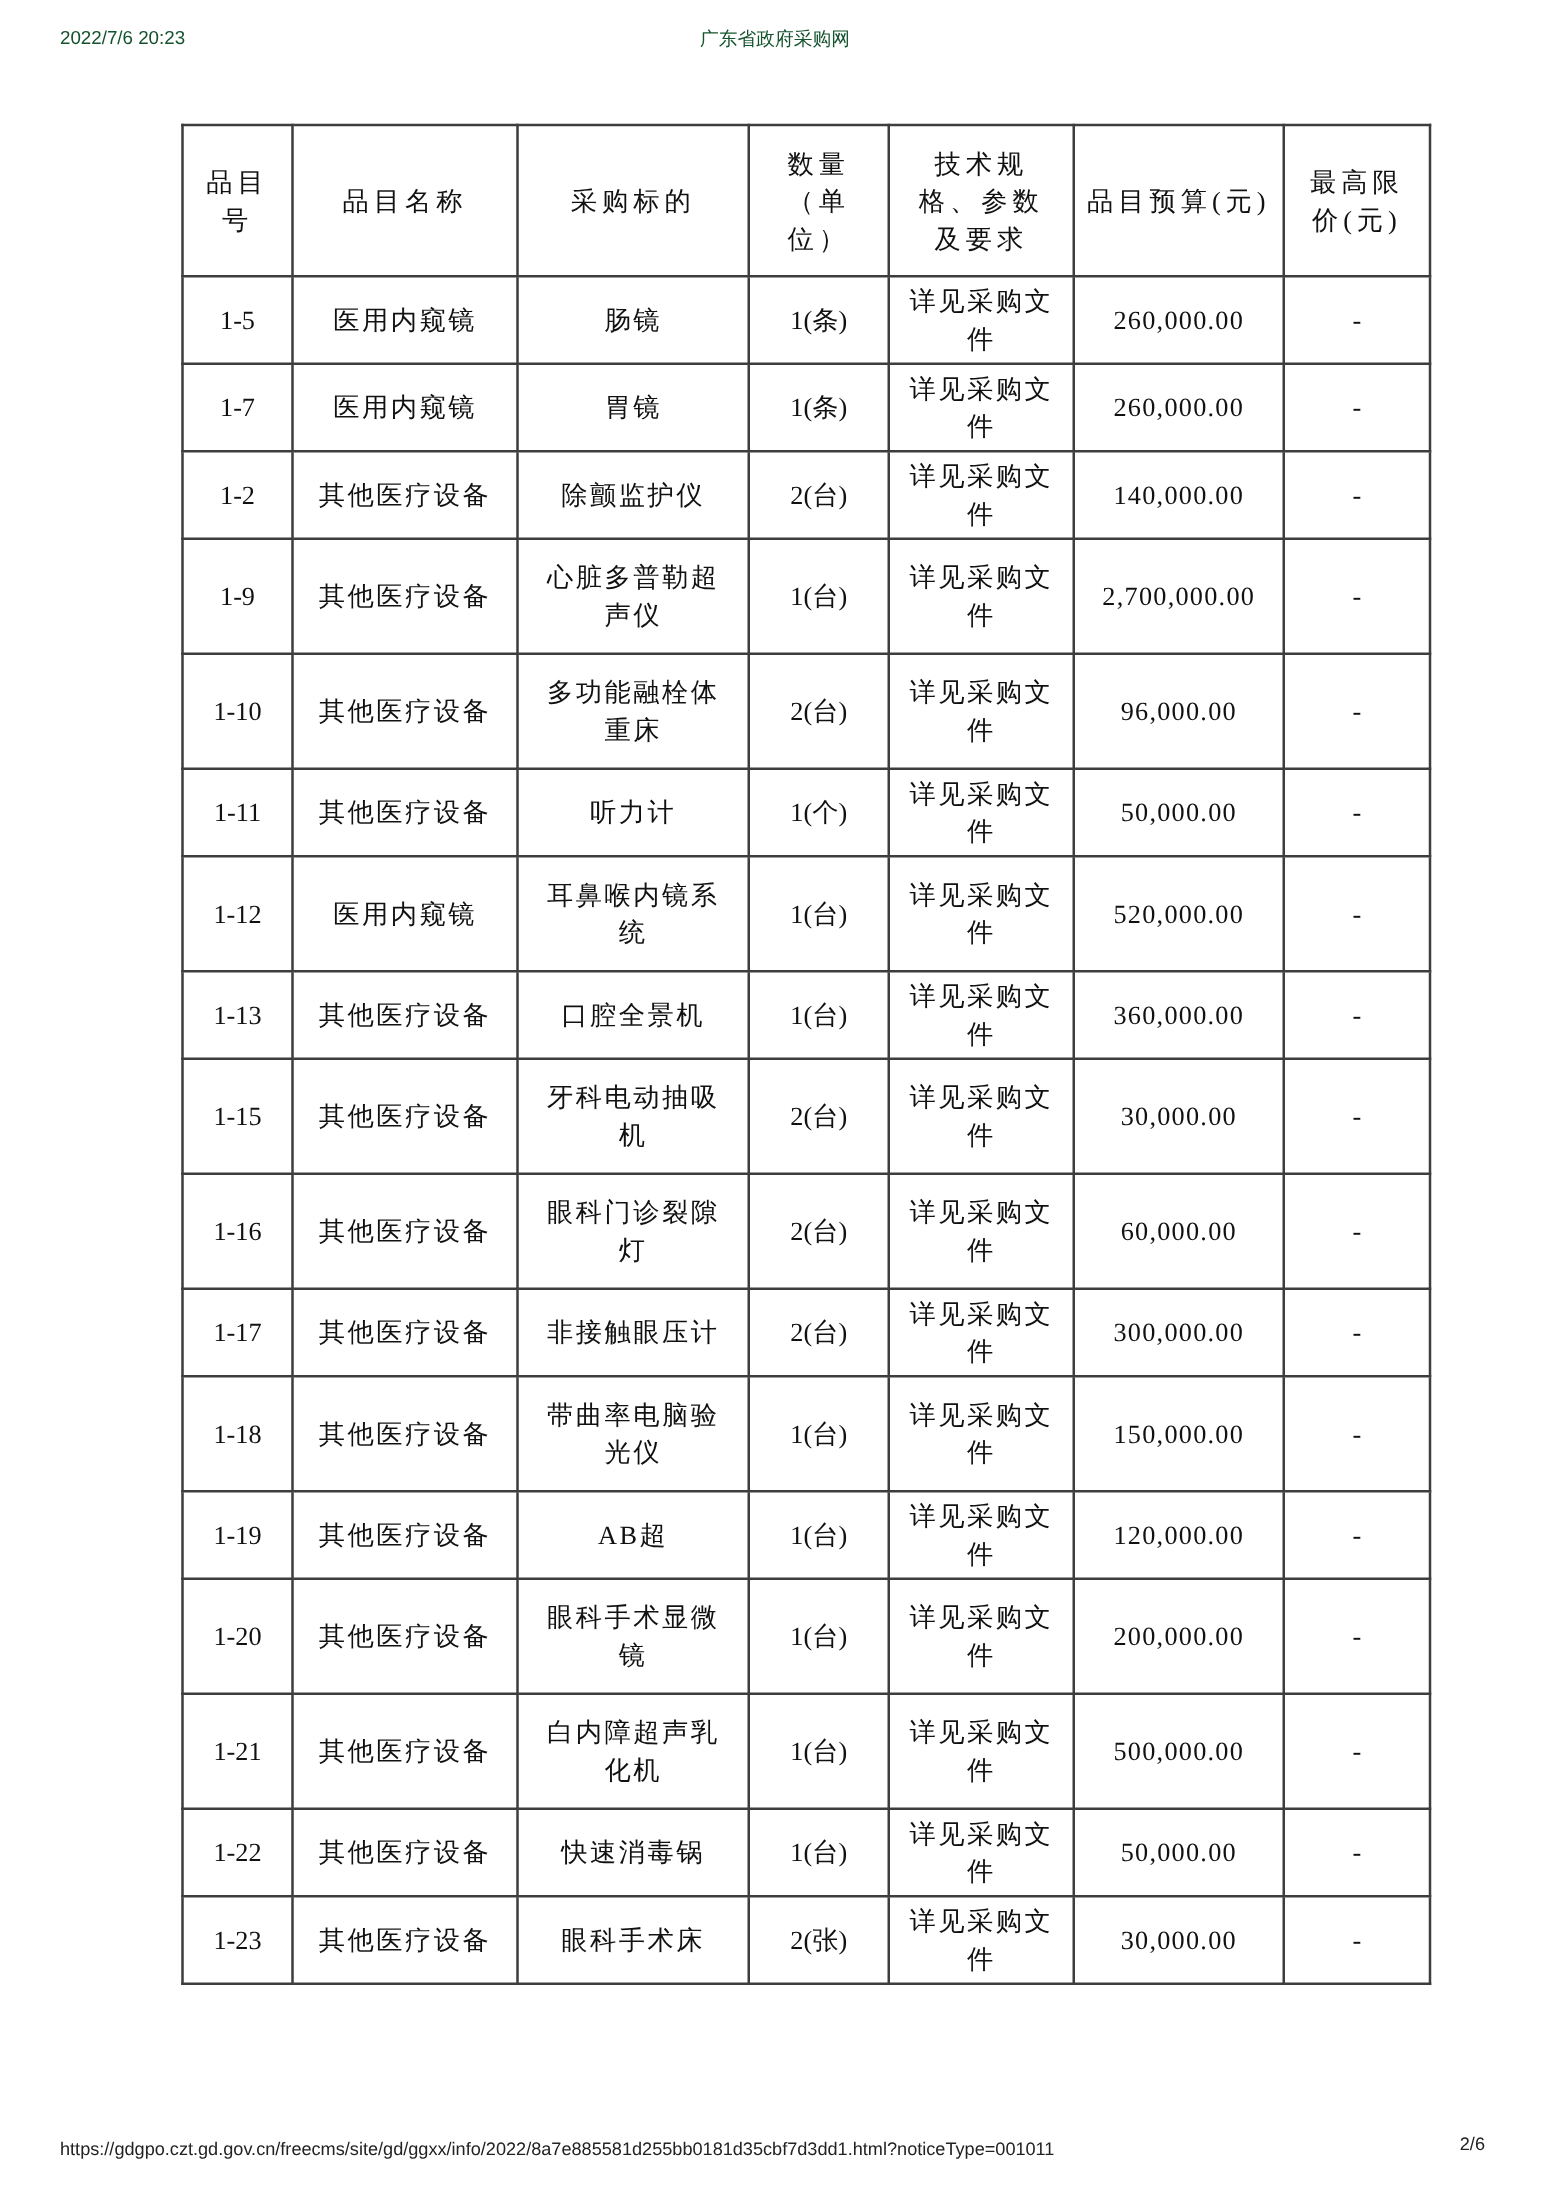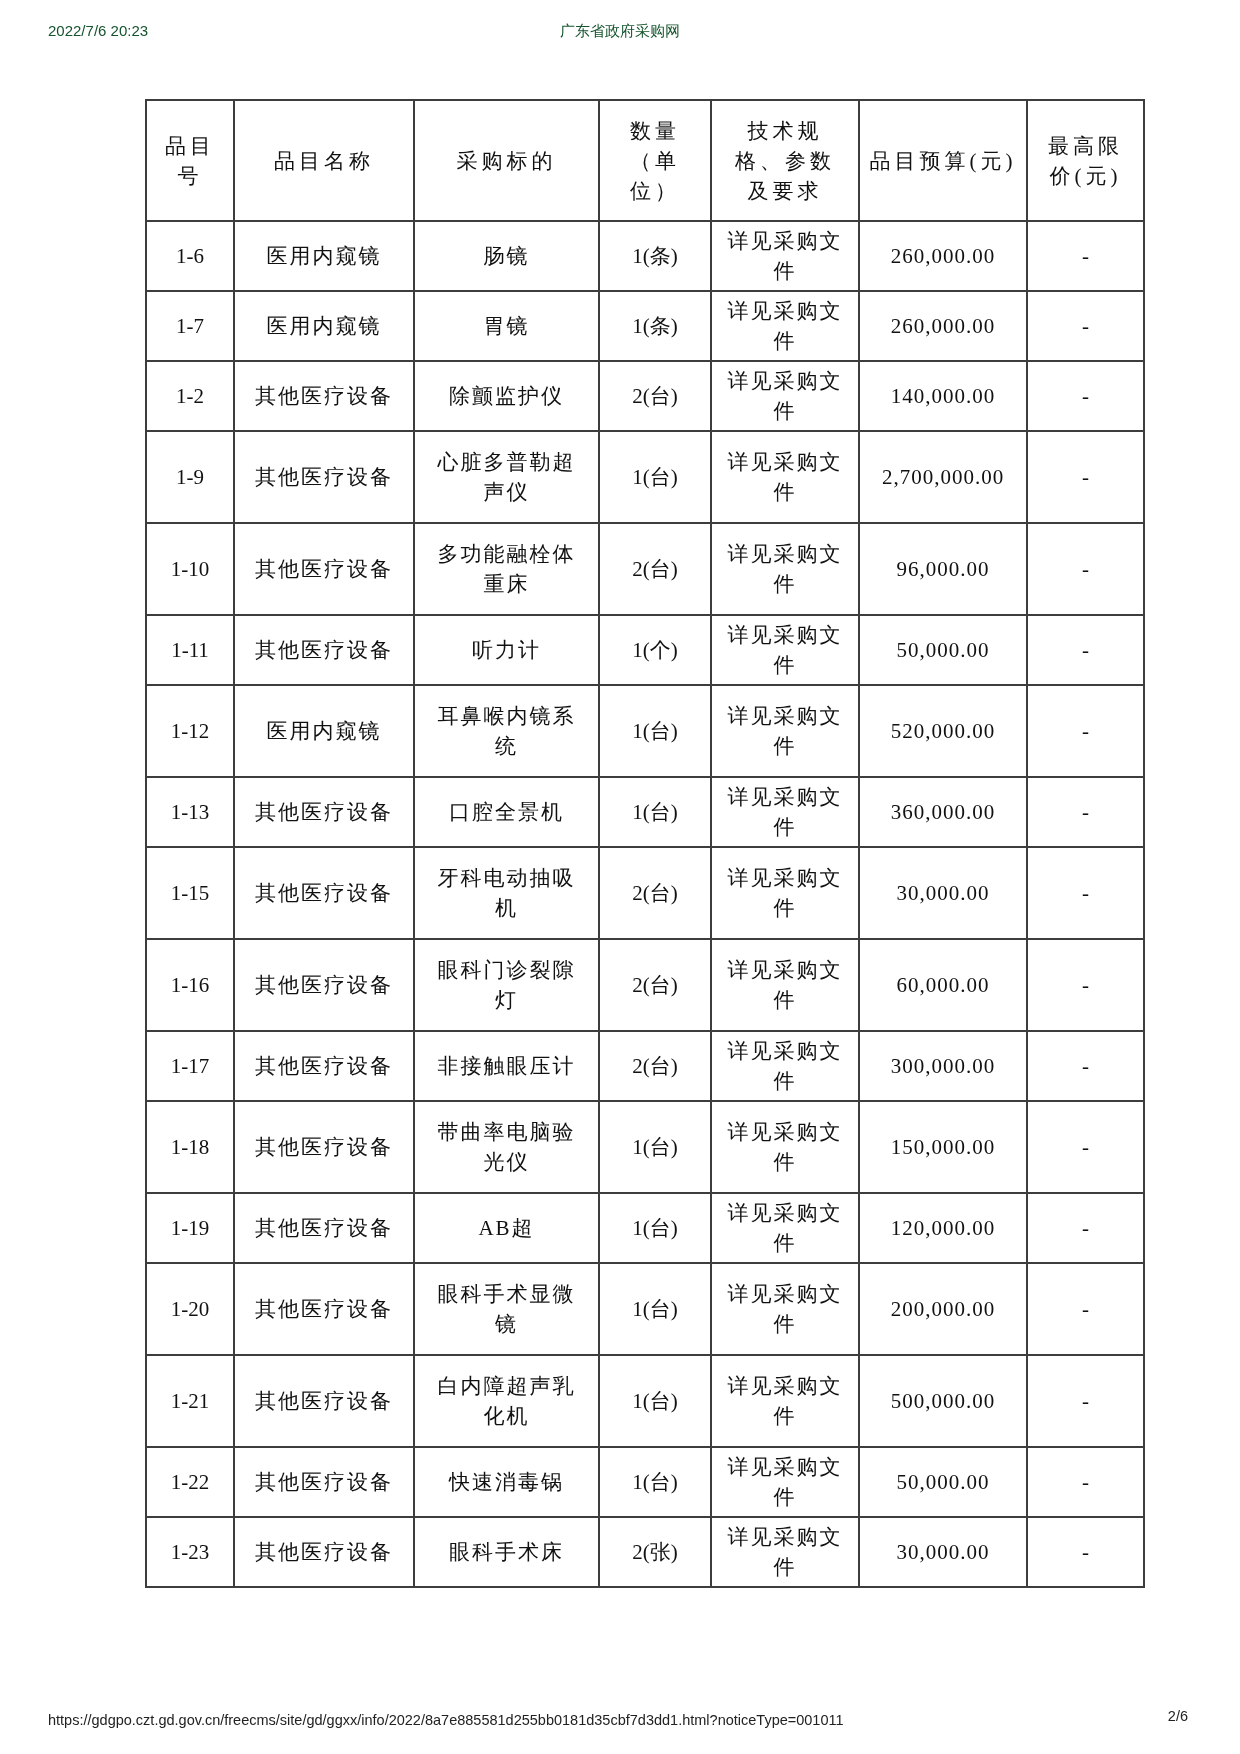--- a/index.html
+++ b/index.html
@@ -89,21 +89,21 @@
         <th>技术规
 格、参数
 及要求</th>
         <th>品目预算(元)</th>
         <th>最高限
 价(元)</th>
       </tr>
     </thead>
     <tbody>
         <tr class="row-single">
-    <td class="c-no">1-6</td>
+    <td class="c-no">1-5</td>
     <td class="c-name">医用内窥镜</td>
     <td class="c-target">肠镜</td>
     <td class="c-qty">1(条)</td>
     <td class="c-spec">详见采购文
 件</td>
     <td class="c-budget">260,000.00</td>
     <td class="c-max">-</td>
   </tr>
         <tr class="row-single">
     <td class="c-no">1-7</td>

